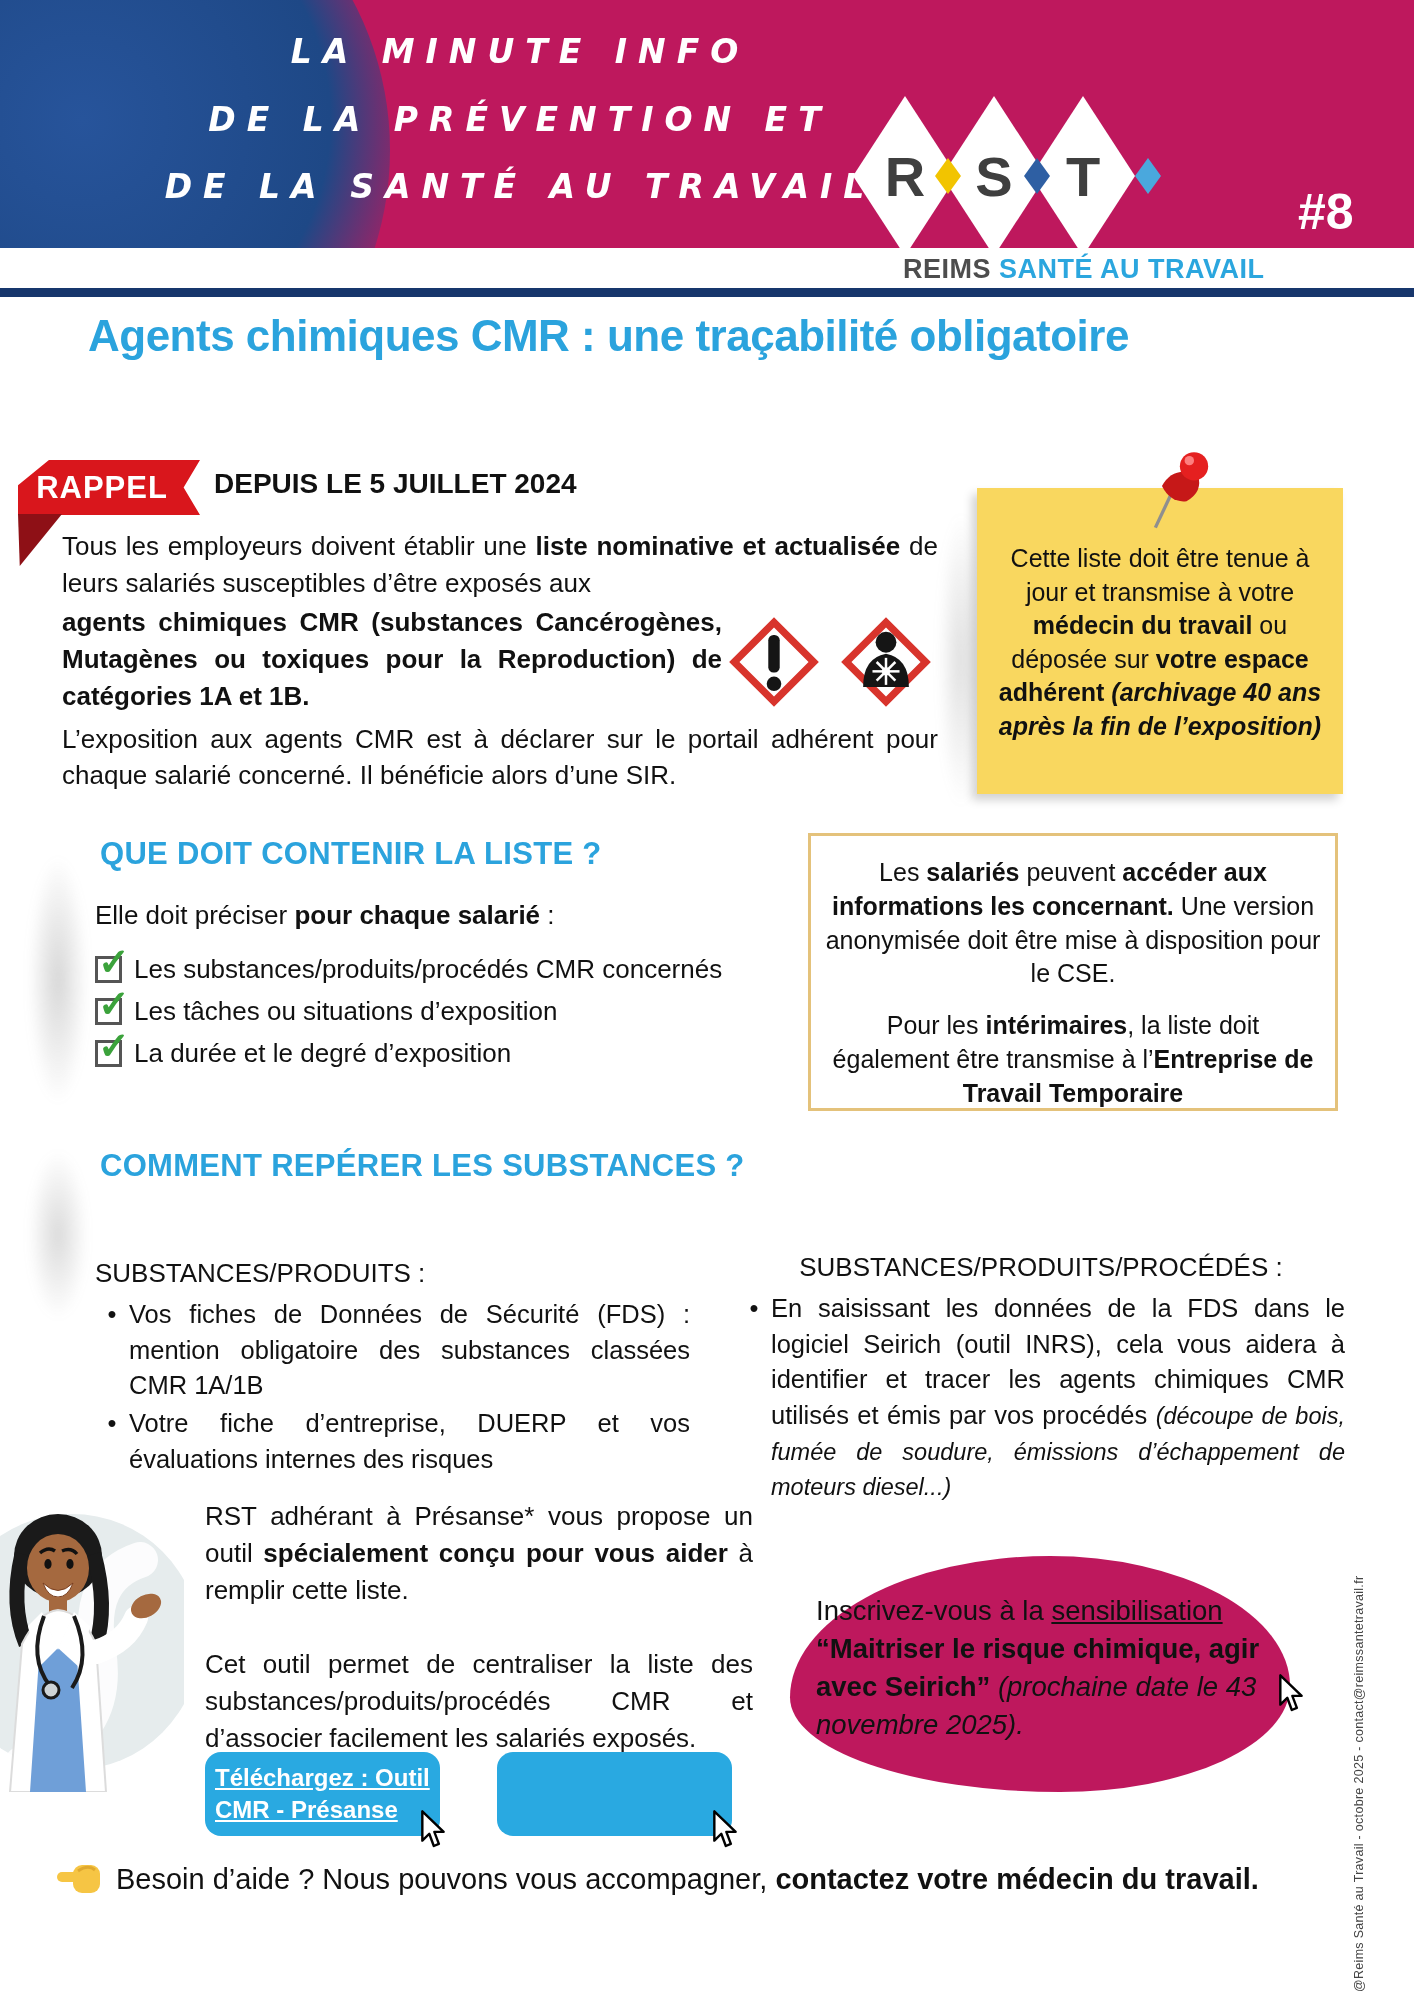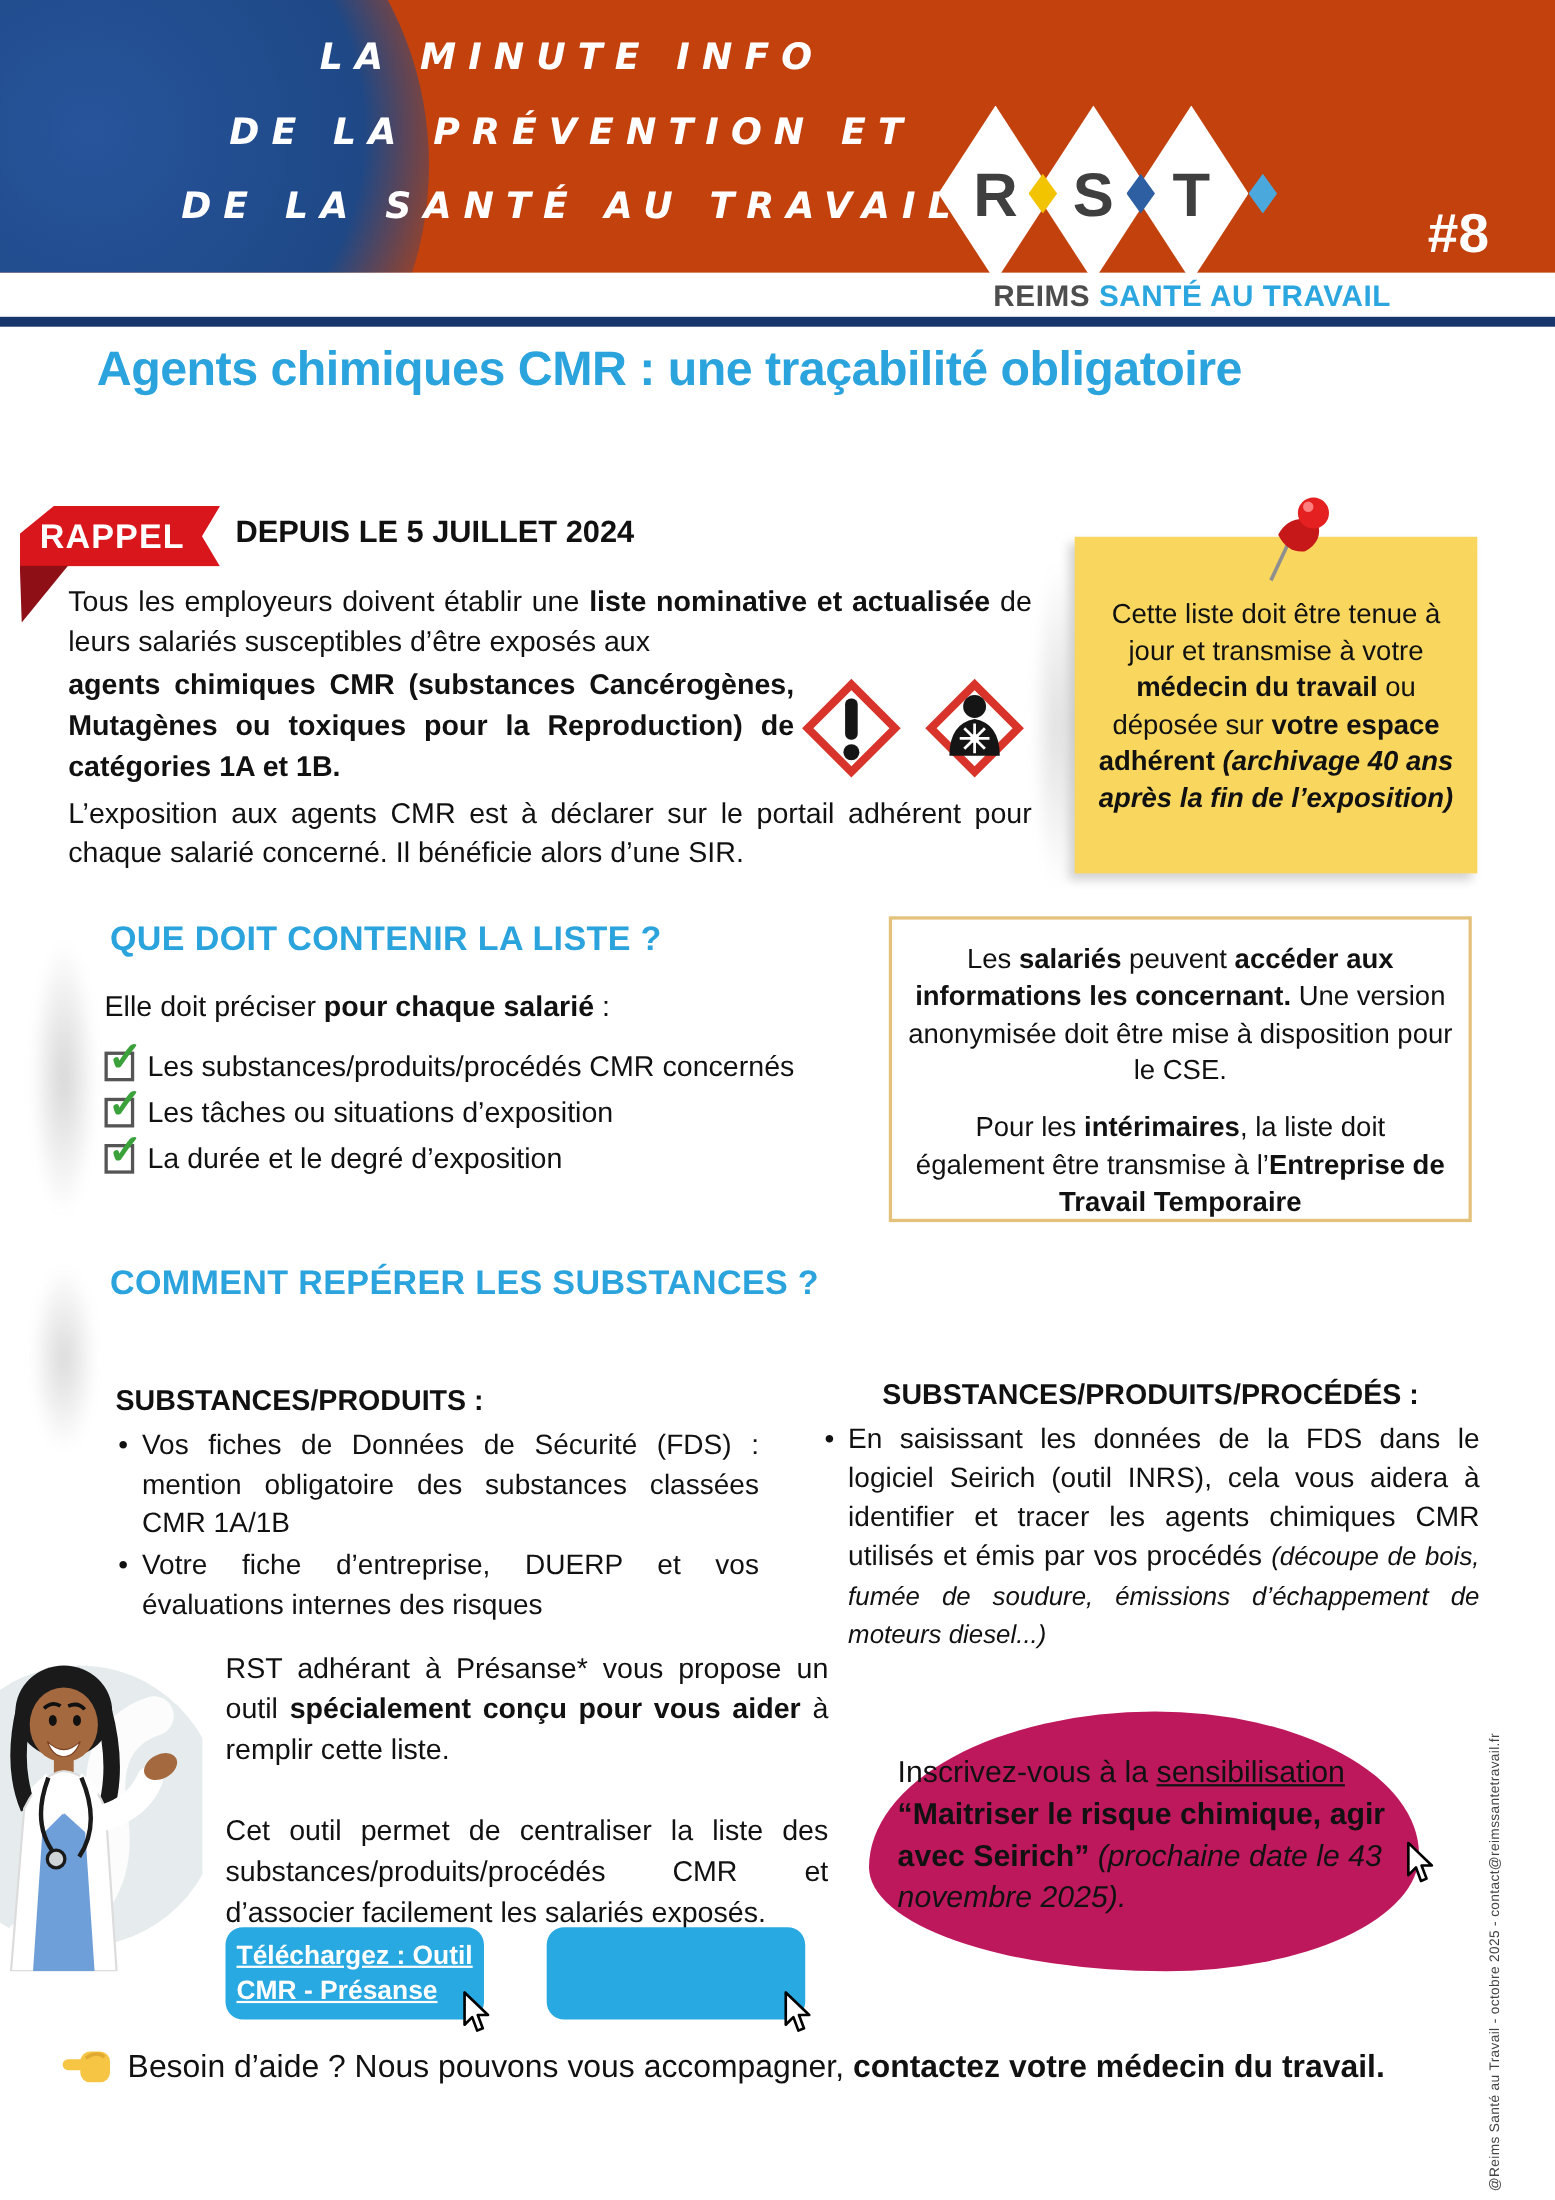--- a/index.html
+++ b/index.html
@@ -1,21 +1,21 @@
 <!DOCTYPE html>
 <html><head>
 <meta charset="utf-8">
 <style>
   * { margin:0; padding:0; box-sizing:border-box; }
   body { background:#fff; }
   .page { position:relative; width:1414px; height:2000px; background:#fff;
           font-family:"Liberation Sans", sans-serif; color:#111; overflow:hidden; }
 
   
-  .header { position:absolute; left:0; top:0; width:1414px; height:248px; background:#c2410c; overflow:hidden; }
+  .header { position:absolute; left:0; top:0; width:1414px; height:248px; background:#be185d; overflow:hidden; }
   .header-circle { position:absolute; left:-170px; top:-150px; width:560px; height:600px; border-radius:50%;
     background:radial-gradient(circle at 45% 45%, #27549B 0%, #1E4886 55%, rgba(23,54,108,0) 78%); }
   .hand-title { position:absolute; left:90px; top:18px; width:860px; text-align:center;
     color:#fff; font-family:"DejaVu Sans", sans-serif; font-style:italic; font-weight:bold;
     font-size:33px; letter-spacing:11px; line-height:2.05; }
   .brand-band { position:absolute; left:0; top:248px; width:1414px; height:40px; background:#fff; }
   .brand-text { position:absolute; left:871px; top:6px; font-size:27px; font-weight:bold; letter-spacing:.5px; }
   .brand-left { color:#4d4d4d;margin-left:32px; } .brand-right { color:#2BA6DE; }
   .navy-rule { position:absolute; left:0; top:288px; width:1414px; height:9px; background:#17366C; }
 
@@ -66,21 +66,21 @@
 
   .infobox { position:absolute; left:808px; top:833px; width:530px; height:278px; border:3px solid #E4C27B;
      padding:20px 14px 0; text-align:center; font-size:25px; line-height:1.35; }
   .infobox .p2 { margin-top:18px; }
 
   
   .identify-head { left:100px; top:1148px; }
   .identify-lead { position:absolute; left:95px; top:1212px; font-size:26px; }
   .col1 { position:absolute; left:95px; top:1258px; width:595px; }
   .col2 { position:absolute; left:737px; top:1252px; width:608px; }
-  .col-head { font-size:26px; font-weight:bold;margin-left:10px; }
+  .col-head { font-size:26px; font-weight:normal; }
   .col2 .col-head { text-align:center; }
   .bullets { margin-top:8px; }
   .bullet-row { display:flex; font-size:25.5px; line-height:1.4; margin-bottom:2px; }
   .bullet-dot { width:34px; text-align:center; flex:0 0 auto; }
   .bullet-text { text-align:justify; }
   .small-i { font-style:italic; font-size:23.5px; }
 
   
   .doctor { position:absolute; left:-6px; top:1492px; width:190px; height:300px; }
   .tool-p1 { position:absolute; left:205px; top:1498px; width:548px; font-size:26px; line-height:1.42; text-align:justify; }

